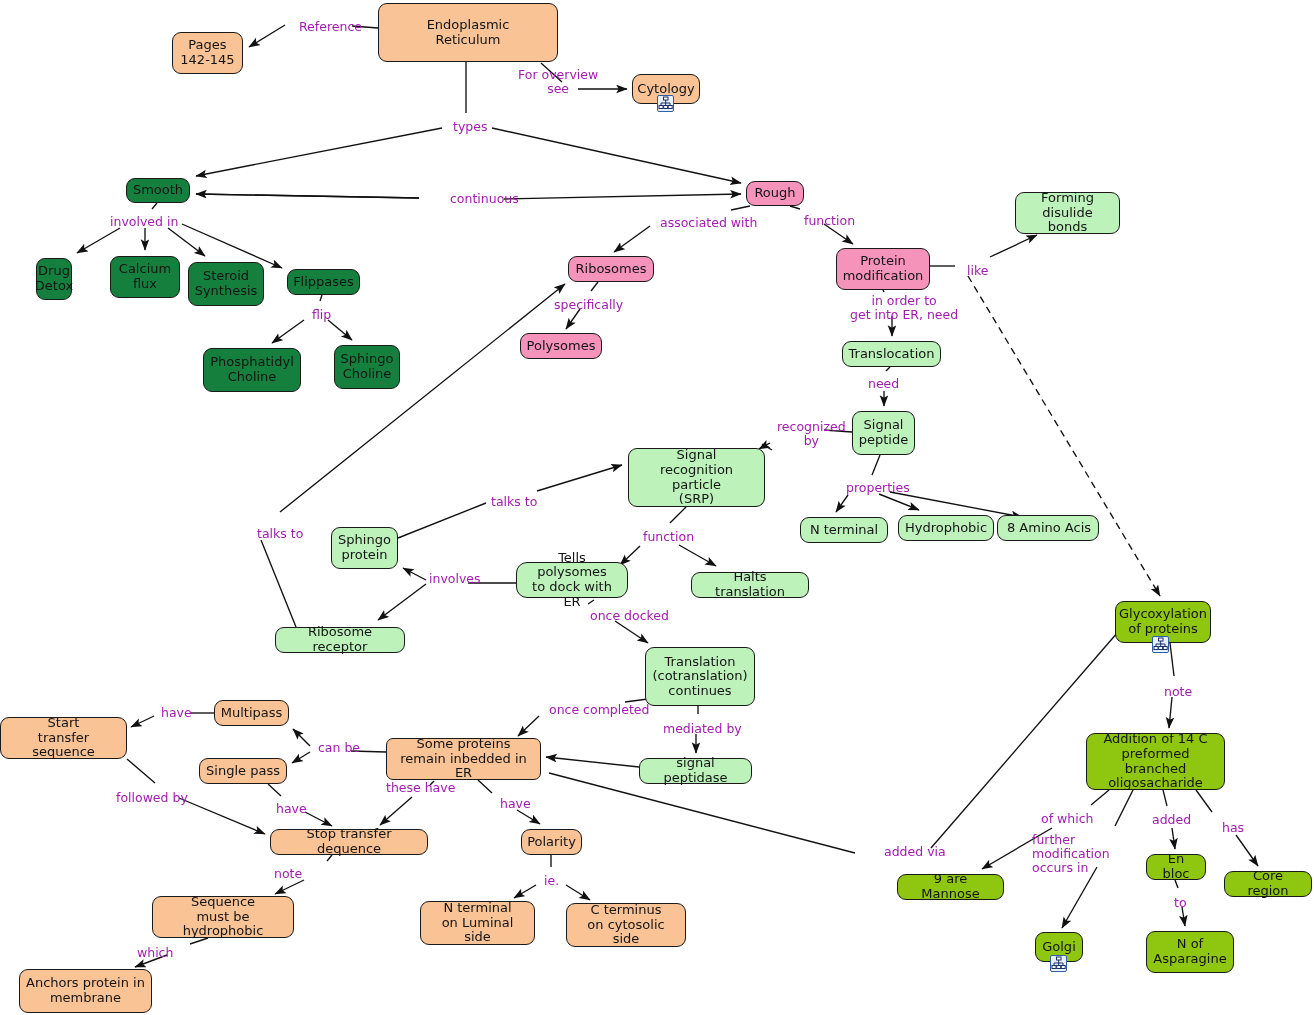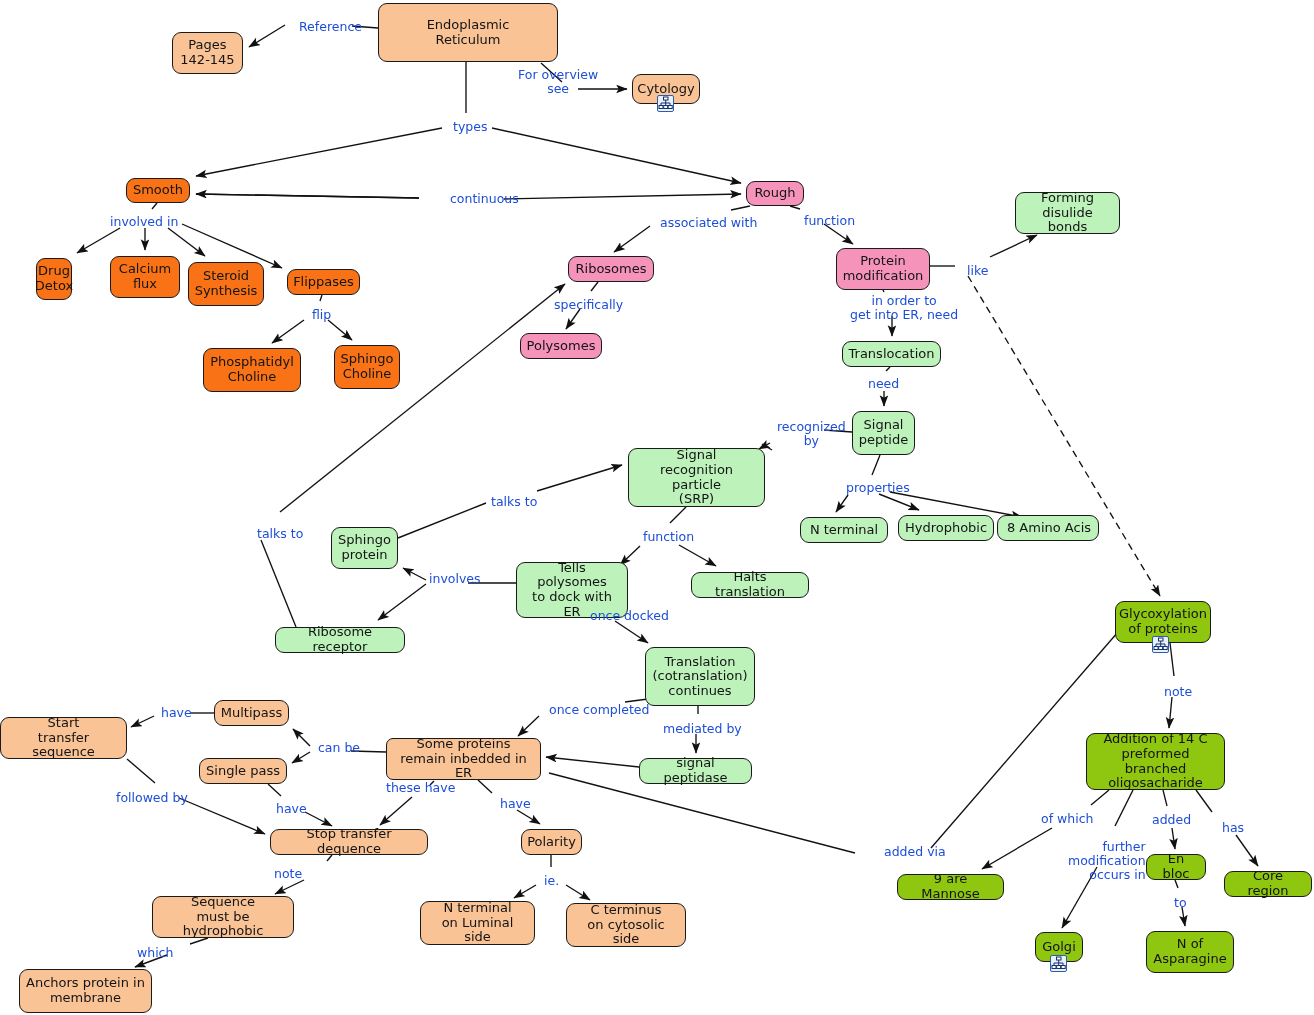--- a/index.html
+++ b/index.html
@@ -7,26 +7,26 @@
   #canvas{position:relative;width:1314px;height:1015px;overflow:hidden;background:#fff;}
   svg#edges{position:absolute;left:0;top:0;width:1314px;height:1015px;}
   .node{
     position:absolute;box-sizing:border-box;
     border:1px solid #1a1a1a;border-radius:9px;
     display:flex;align-items:center;justify-content:center;
     text-align:center;line-height:1.12;color:#141414;
     font-size:13px;padding:2px 6px;white-space:pre-line;
   }
   .c-orange{background:#f9c396;}
-  .c-yellow{background:#f97316;}
+  .c-yellow{background:#15803d;}
   .c-pink{background:#f693bb;}
   .c-green{background:#bdf3bb;}
   .c-olive{background:#8ec610;}
   .elabel{
-    position:absolute;font-size:12.5px;color:#1d4ed8;
+    position:absolute;font-size:12.5px;color:#a21caf;
     text-align:center;line-height:1.12;white-space:pre-line;
     background:transparent;pointer-events:none;
   }
   .cmap-icon{
     position:absolute;width:17px;height:17px;
     border:1px solid #2c5fa8;border-radius:2px;background:#e8f0fb;
     box-sizing:border-box;
   }
   .cmap-icon svg{display:block;}
 </style>
@@ -201,21 +201,21 @@
   <div class="node c-green" style="left:852px;top:411px;width:63px;height:44px;">Signal
 peptide</div>
   <div class="node c-green" style="left:800px;top:517px;width:88px;height:26px;">N terminal</div>
   <div class="node c-green" style="left:898px;top:515px;width:96px;height:26px;">Hydrophobic</div>
   <div class="node c-green" style="left:997px;top:515px;width:102px;height:26px;padding-left:8px;">8 Amino Acis</div>
   <div class="node c-green" style="left:628px;top:448px;width:137px;height:59px;">Signal
 recognition particle
 (SRP)</div>
   <div class="node c-green" style="left:331px;top:527px;width:67px;height:42px;">Sphingo
 protein</div>
-  <div class="node c-green" style="left:516px;top:562px;width:112px;height:56px;">Tells polysomes
+  <div class="node c-green" style="left:516px;top:562px;width:112px;height:36px;border-radius:11px;">Tells polysomes
 to dock with ER</div>
   <div class="node c-green" style="left:691px;top:572px;width:118px;height:26px;">Halts translation</div>
   <div class="node c-green" style="left:275px;top:627px;width:130px;height:26px;">Ribosome receptor</div>
   <div class="node c-green" style="left:645px;top:647px;width:110px;height:59px;">Translation
 (cotranslation)
 continues</div>
   <div class="node c-green" style="left:639px;top:758px;width:113px;height:26px;">signal peptidase</div>
   <div class="node c-olive" style="left:1115px;top:601px;width:96px;height:42px;">Glycoxylation
 of proteins</div>
   <div class="node c-olive" style="left:1086px;top:733px;width:139px;height:57px;">Addition of 14 C
@@ -301,20 +301,20 @@
   <div class="elabel" style="left:116px;top:791px;">followed by</div>
   <div class="elabel" style="left:276px;top:802px;">have</div>
   <div class="elabel" style="left:386px;top:781px;">these have</div>
   <div class="elabel" style="left:500px;top:797px;">have</div>
   <div class="elabel" style="left:274px;top:867px;">note</div>
   <div class="elabel" style="left:544px;top:874px;">ie.</div>
   <div class="elabel" style="left:137px;top:946px;">which</div>
   <div class="elabel" style="left:884px;top:845px;">added via</div>
   <div class="elabel" style="left:1164px;top:685px;">note</div>
   <div class="elabel" style="left:1041px;top:812px;">of which</div>
-  <div class="elabel" style="left:1068px;top:833px;text-align:right;margin-top:7px;">further
+  <div class="elabel" style="left:1032px;top:833px;text-align:left;">further
 modification
 occurs in</div>
   <div class="elabel" style="left:1152px;top:813px;">added</div>
   <div class="elabel" style="left:1222px;top:821px;">has</div>
   <div class="elabel" style="left:1174px;top:896px;">to</div>
 
 </div>
 
 </body></html>

